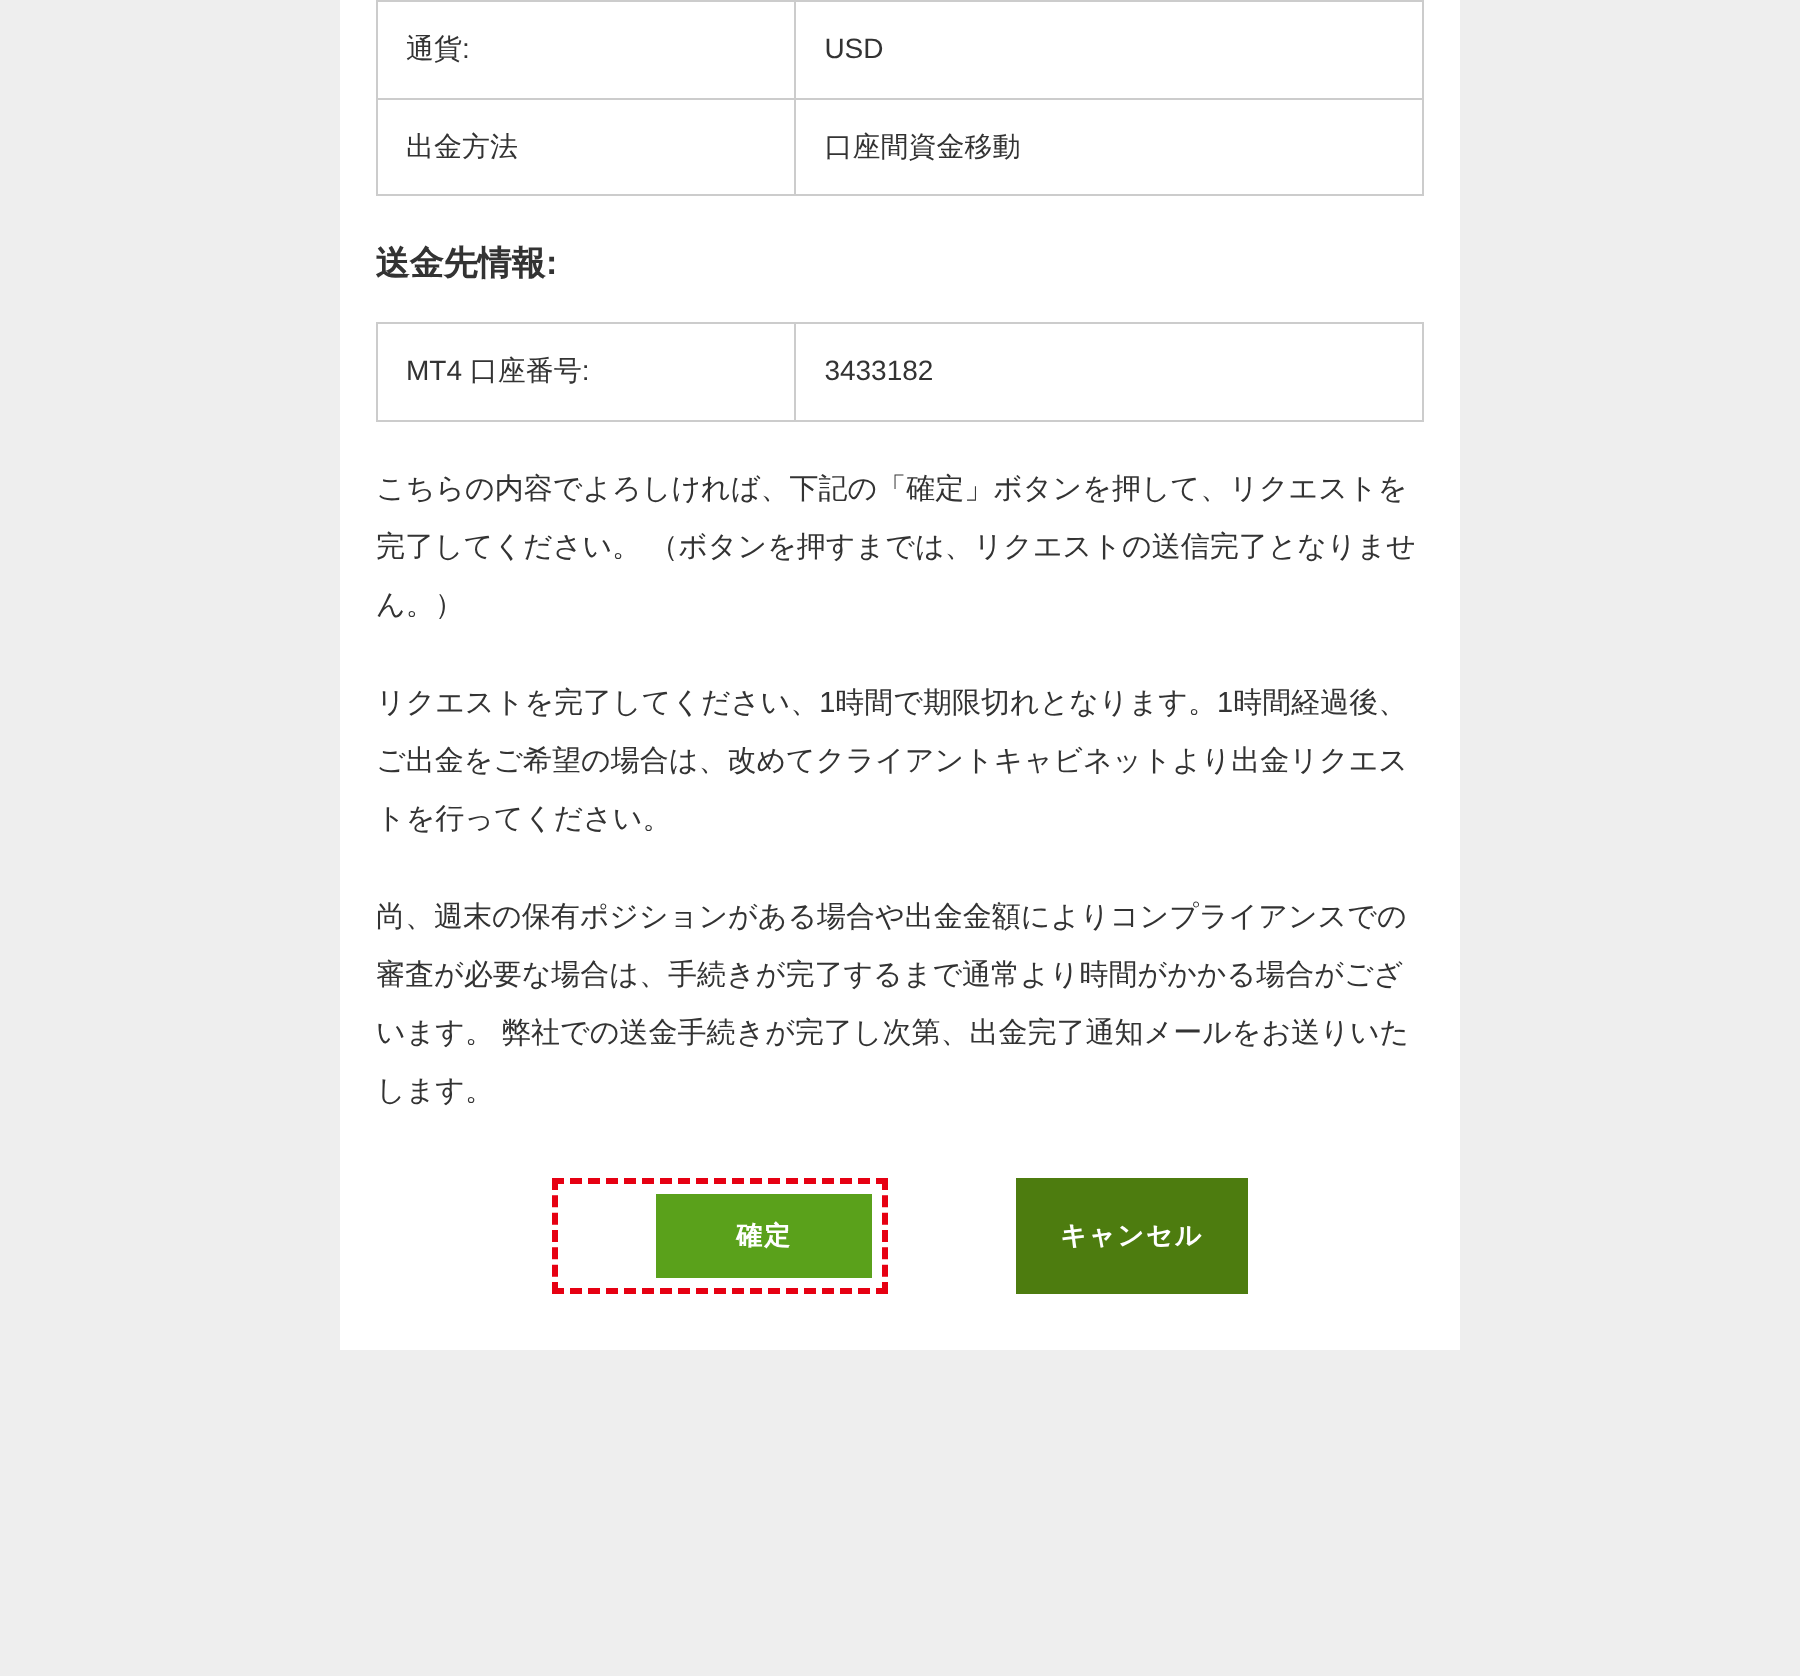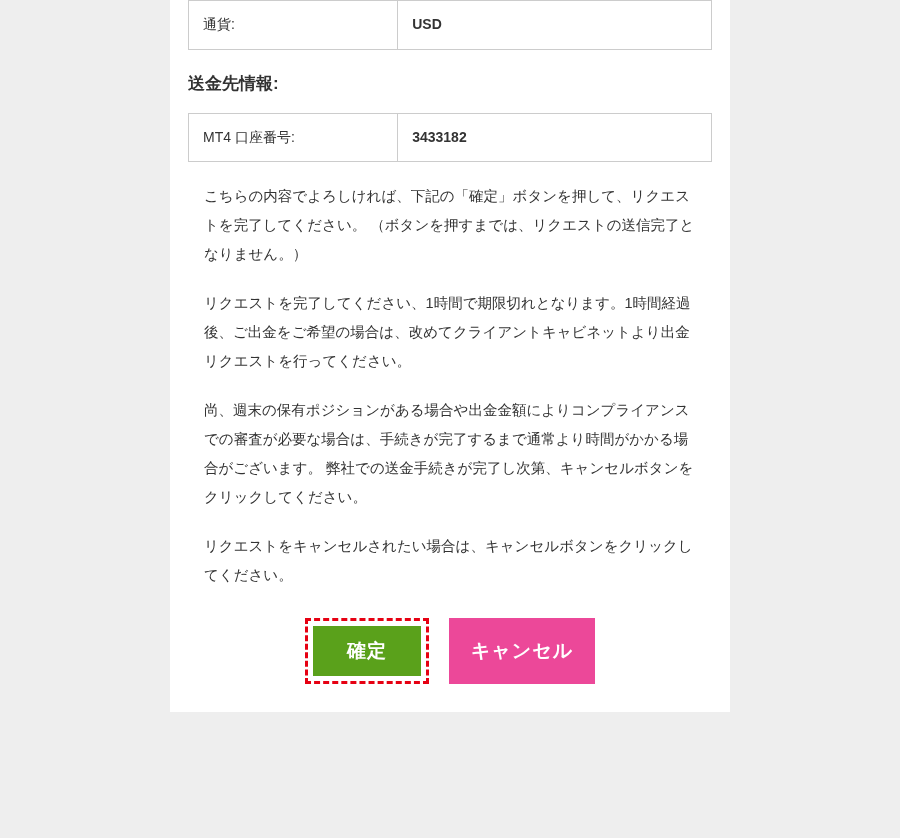--- a/index.html
+++ b/index.html
@@ -26,72 +26,73 @@
     table {
       width: 100%;
       border-collapse: collapse;
       table-layout: fixed;
     }
 
     table td, table th {
       border: 1px solid #ccc;
       padding: 14px 14px;
       text-align: left;
-      font-weight: bold;
+      font-weight: normal;
       font-size: 14px;
       vertical-align: middle;
       line-height: 1.4;
     }
 
     table th {
       width: 40%;
       font-weight: 500;
       margin-top: 36px;
     }
 
     .section-heading {
       font-weight: bold;
       font-size: 17px;
       margin: 22px 0 18px 0;
     }
 
     .paragraph {
       font-size: 14.5px;
       line-height: 2.0;
-      margin: 20px 16px;
+      margin: 20px 0;
       color: #333;
     }
 
     .button-row {
       display: flex;
       justify-content: center;
       gap: 20px;
       margin: 24px 0;
       padding: 4px 0;
     }
 
     .btn {
       display: inline-block;
       min-width: 108px;
       padding: 12px 22px;
       color: #fff;
       text-align: center;
-      font-size: 19px;
+      font-size: 13px;
       font-weight: bold;
       cursor: pointer;
       border: none;
       letter-spacing: 1px;
+      margin-left: 44px;
     }
 
     .btn-confirm {
       background: #5aa11b;
     }
 
     .btn-cancel {
-      background: #ec4899;
+      background: #4d7c0f;
     }
 
     .highlight-box {
       border: 3px dashed #e60012;
       padding: 5px;
       display: inline-flex;
     }
 
     .redacted {
       display: inline-block;
@@ -105,38 +106,41 @@
 <body>
 
 <div class="page">
 
   <table>
     <tbody>
         <tr>
       <th>通貨:</th>
       <td>USD</td>
     </tr>
+    <tr>
+      <th>出金方法</th>
+      <td>口座間資金移動</td>
+    </tr>
   </tbody>
     </table>
 
   <h3 class="section-heading">送金先情報:</h3>
 
   <table>
     <tbody>
         <tr>
       <th>MT4 口座番号:</th>
       <td>3433182</td>
     </tr>
   </tbody>
     </table>
 
   <p class="paragraph">こちらの内容でよろしければ、下記の「確定」ボタンを押して、リクエストを完了してください。 （ボタンを押すまでは、リクエストの送信完了となりません。）</p>
   <p class="paragraph">リクエストを完了してください、1時間で期限切れとなります。1時間経過後、ご出金をご希望の場合は、改めてクライアントキャビネットより出金リクエストを行ってください。</p>
-  <p class="paragraph">尚、週末の保有ポジションがある場合や出金金額によりコンプライアンスでの審査が必要な場合は、手続きが完了するまで通常より時間がかかる場合がございます。 弊社での送金手続きが完了し次第、キャンセルボタンをクリックしてください。</p>
-  <p class="paragraph">リクエストをキャンセルされたい場合は、キャンセルボタンをクリックしてください。</p>
+  <p class="paragraph">尚、週末の保有ポジションがある場合や出金金額によりコンプライアンスでの審査が必要な場合は、手続きが完了するまで通常より時間がかかる場合がございます。 弊社での送金手続きが完了し次第、出金完了通知メールをお送りいたします。</p>
 
   <div class="button-row">
     <span class="highlight-box">
       <button class="btn btn-confirm">確定</button>
     </span>
     <button class="btn btn-cancel">キャンセル</button>
   </div>
 
 </div>
 

